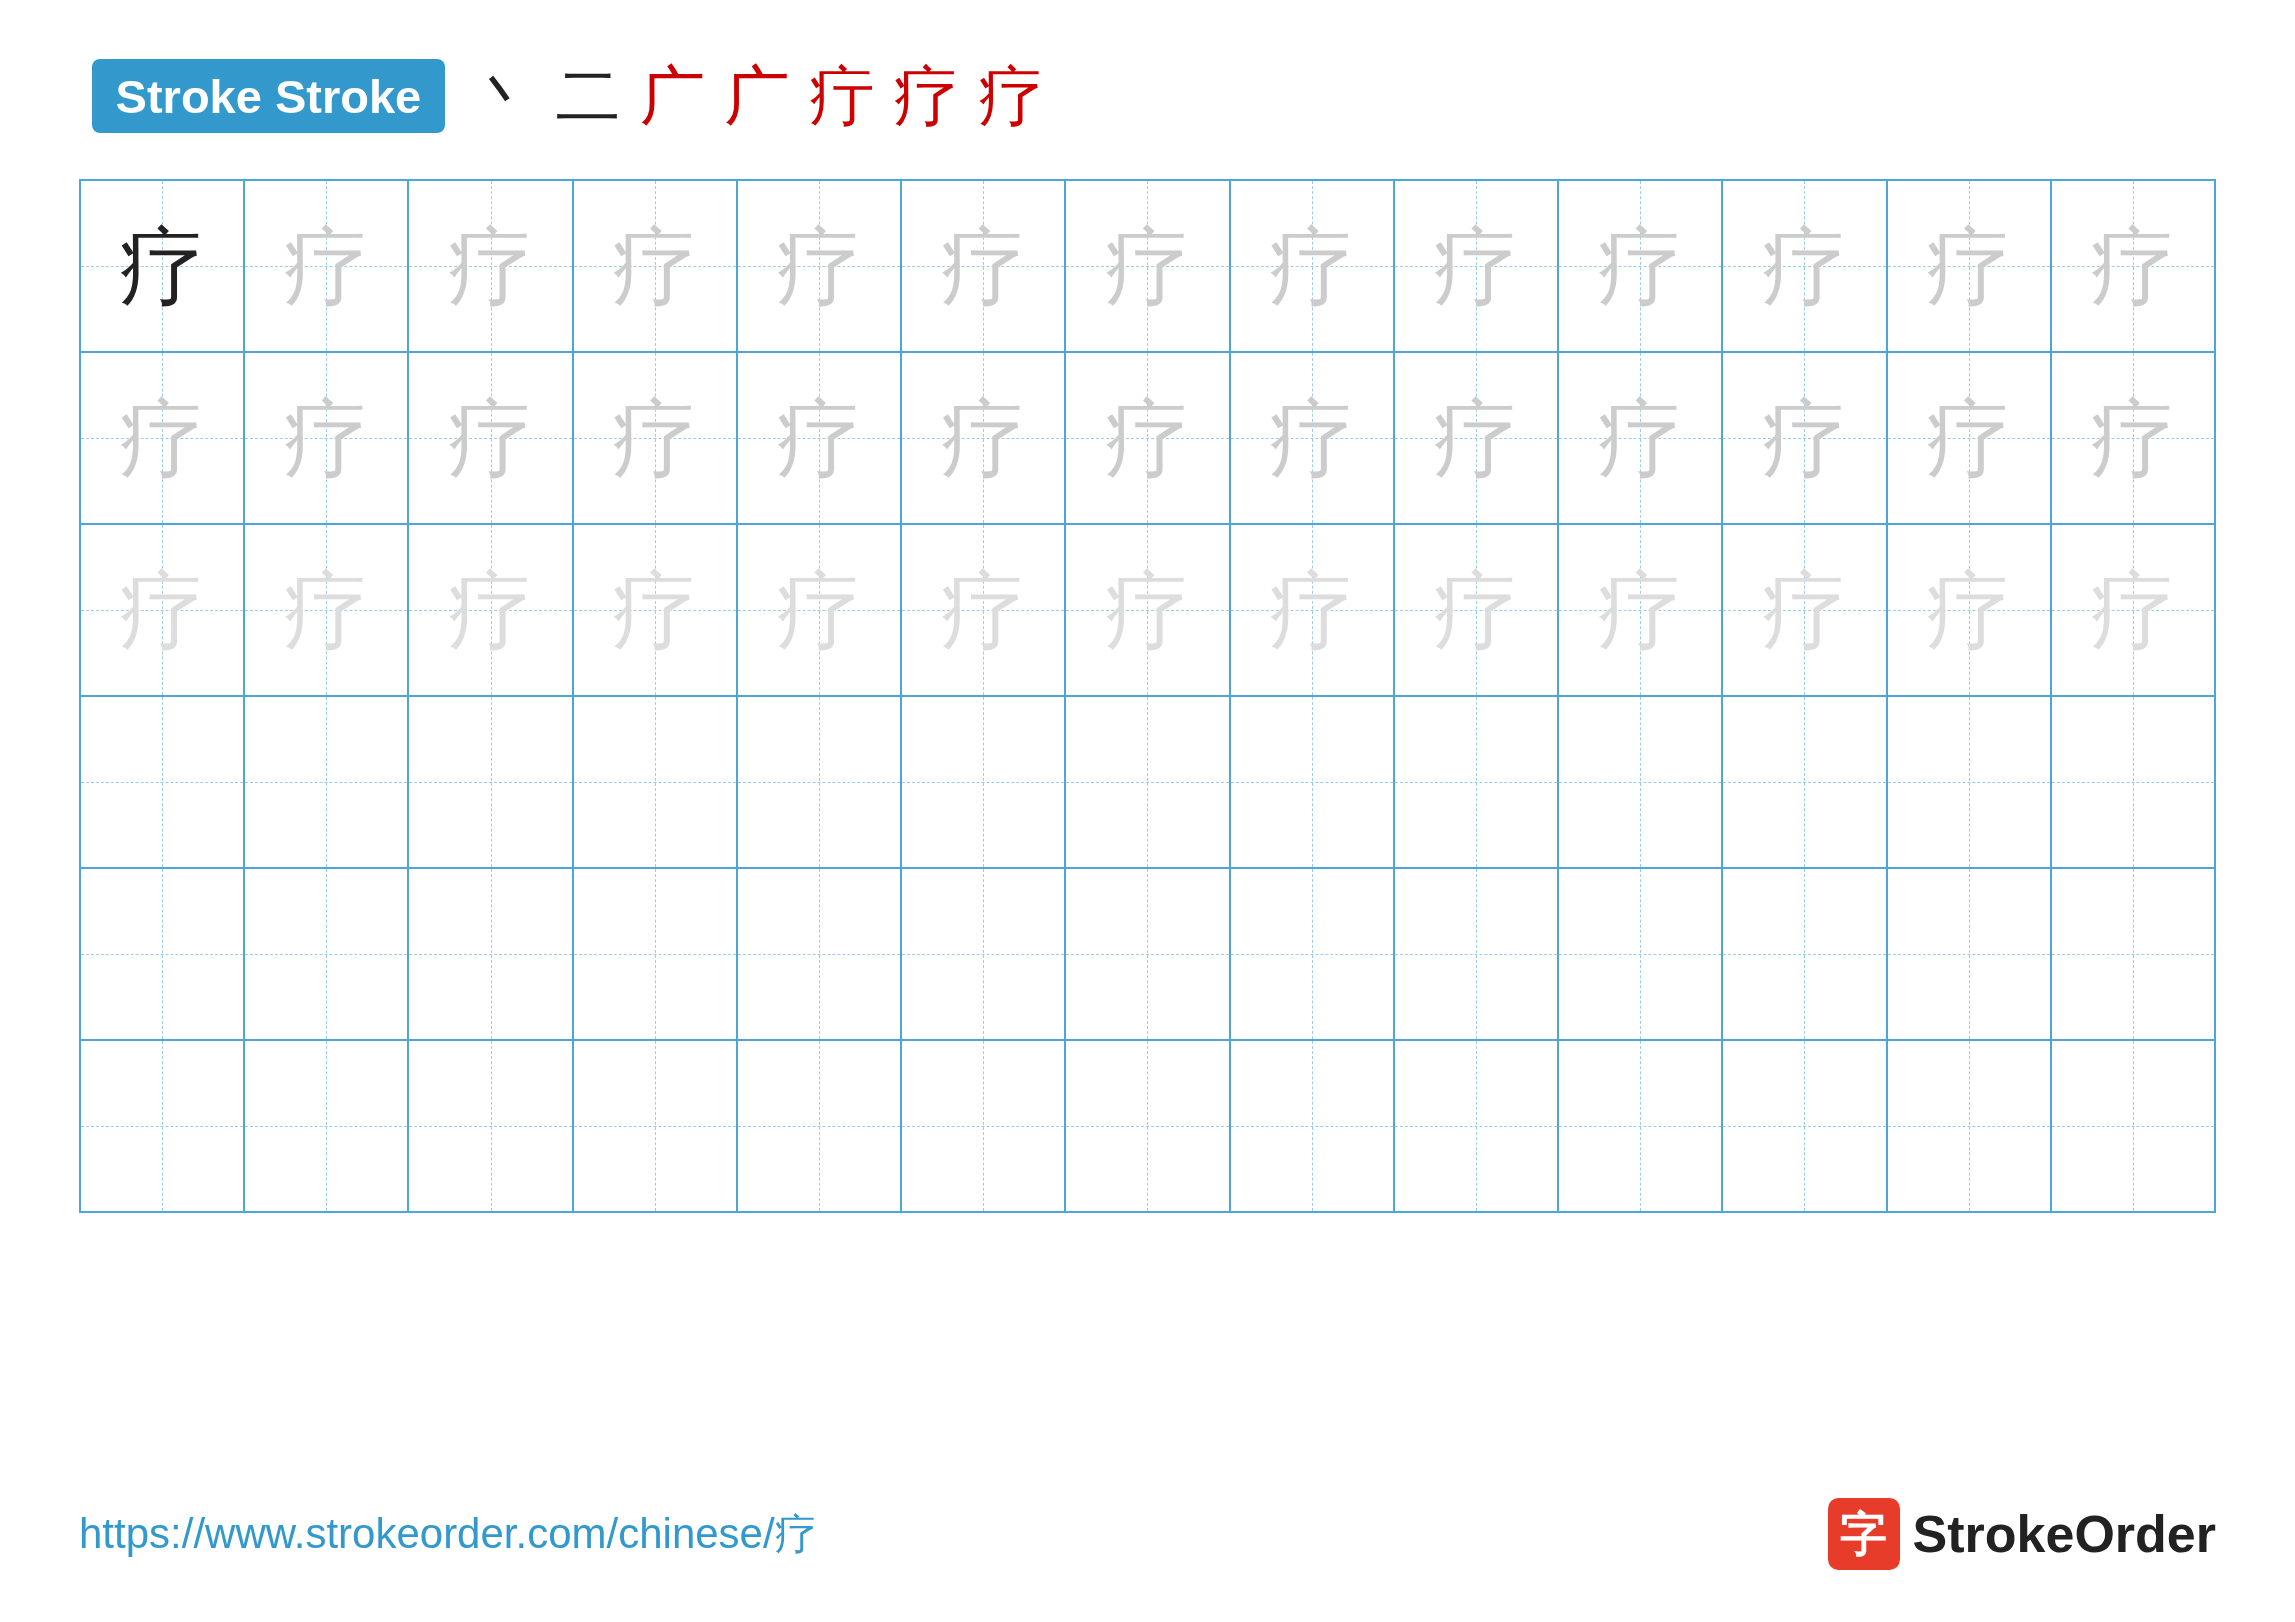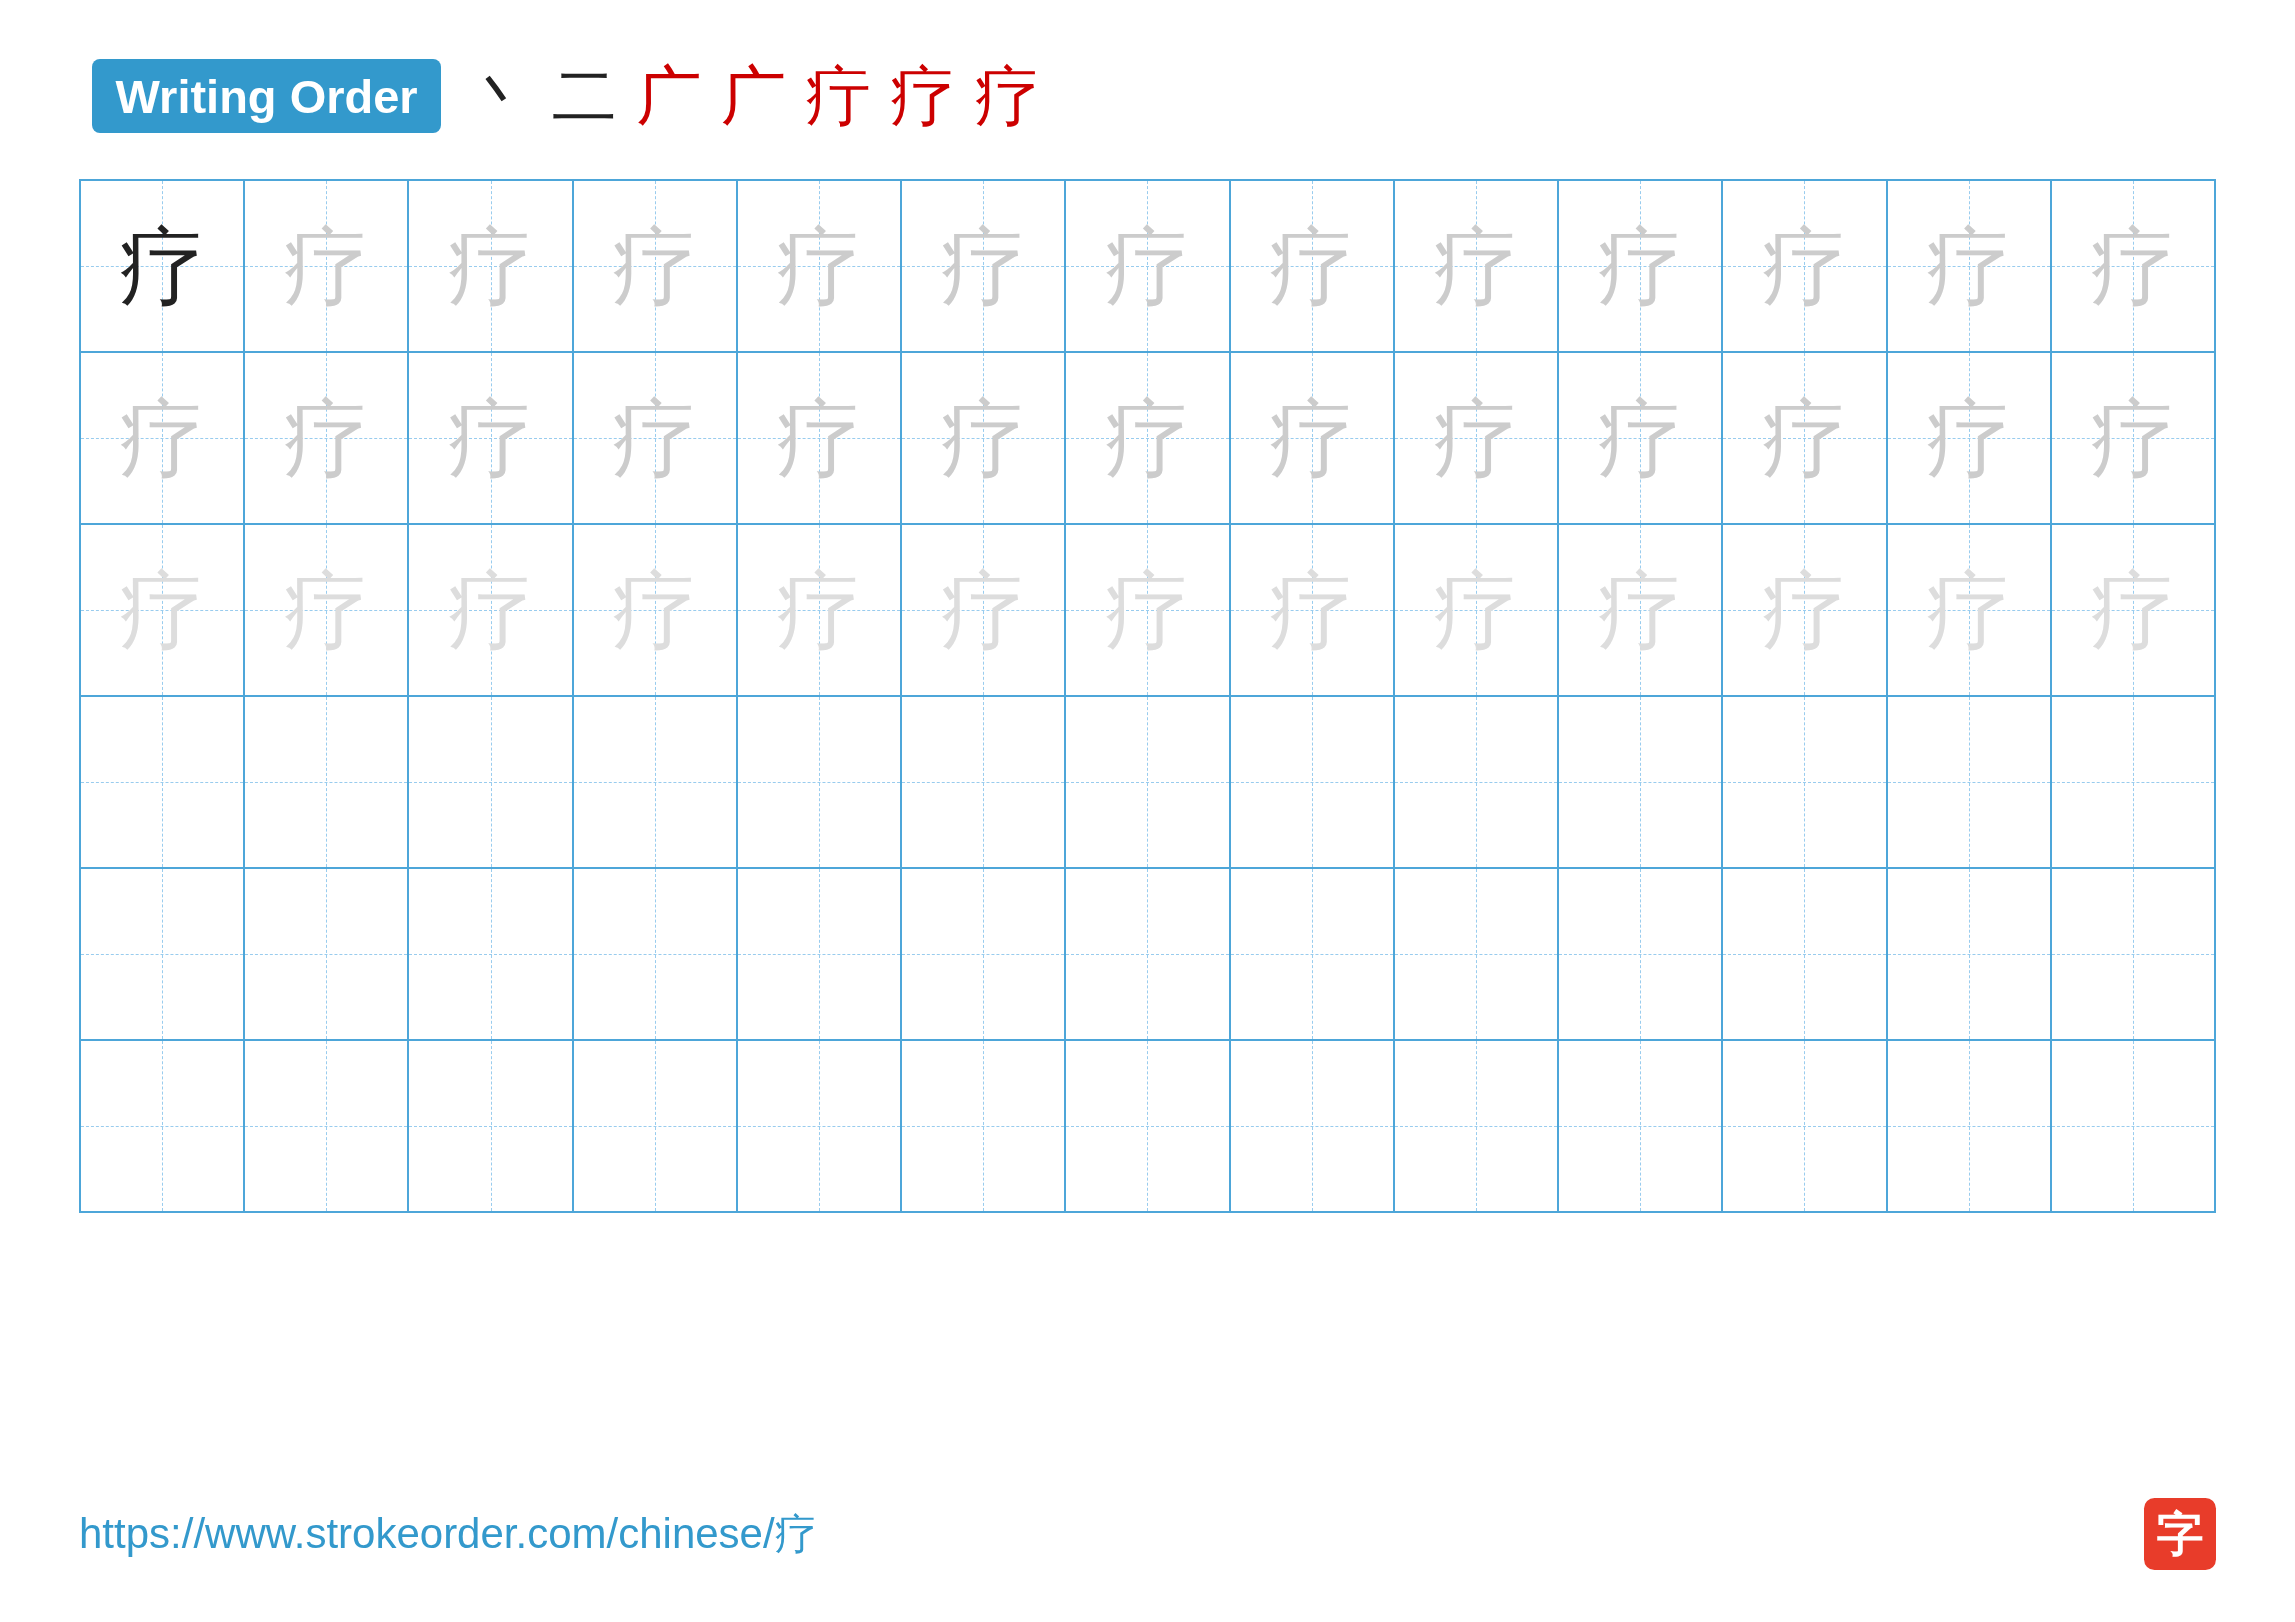--- a/index.html
+++ b/index.html
@@ -166,21 +166,21 @@
       font-family: Arial, sans-serif;
     }
   </style>
 </head>
 <body>
 
 <div class="page">
 
 
   <div class="stroke-order-section">
-    <div class="stroke-order-badge">Writing Order</div>
+    <div class="stroke-order-badge">Stroke Stroke</div>
     <div class="stroke-sequence">
       <span class="stroke-black">丶</span>
       <span class="stroke-black">⼆</span>
       <span class="stroke-red">广</span>
       <span class="stroke-red">广</span>
       <span class="stroke-red">疔</span>
       <span class="stroke-red">疗</span>
       <span class="stroke-red">疗</span>
     </div>
   </div>
@@ -343,16 +343,17 @@
       <div class="grid-cell"></div>
       <div class="grid-cell"></div>
     </div>
 
   <div class="footer">
     <div class="footer-url">https://www.strokeorder.com/chinese/疗</div>
     <div class="footer-logo">
       <div class="logo-icon">
         <span>字</span>
       </div>
+      <div class="logo-text">StrokeOrder</div>
     </div>
   </div>
 </div>
 
 
 </body></html>

